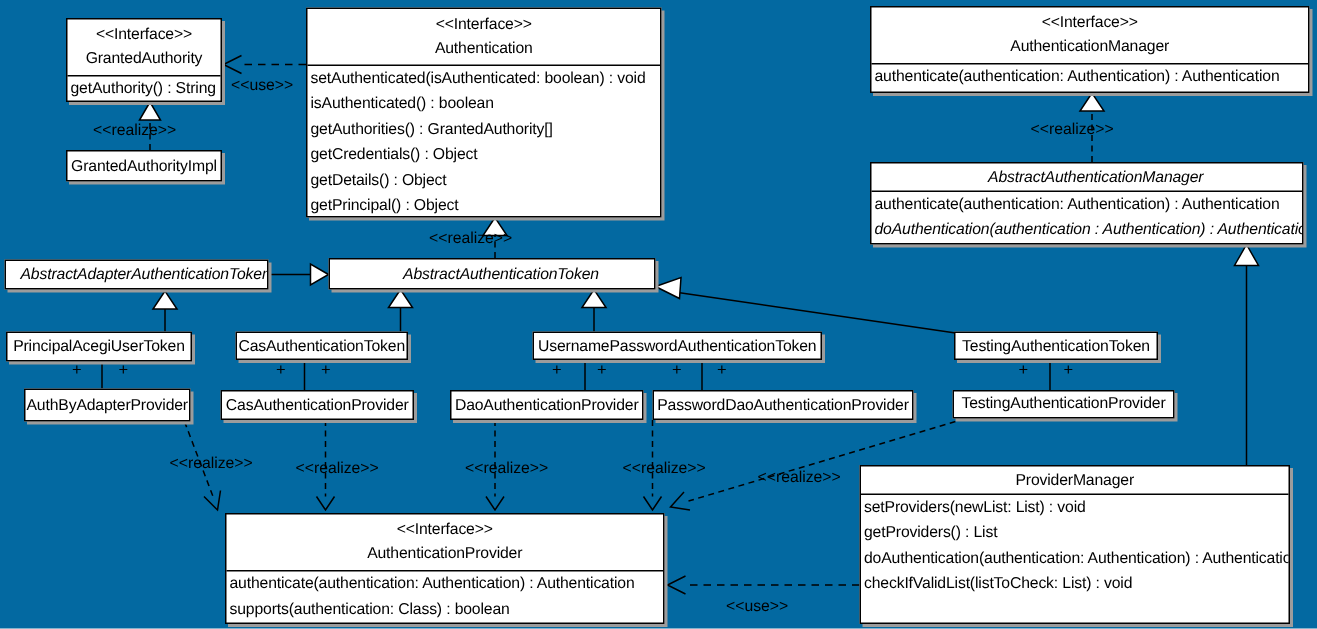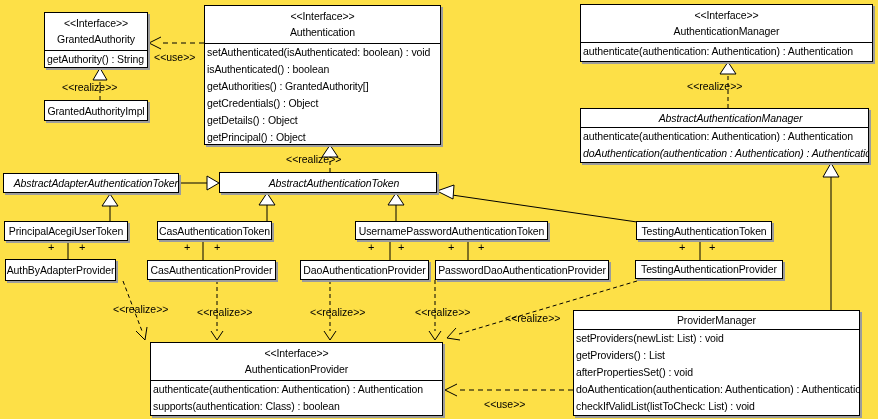--- a/index.html
+++ b/index.html
@@ -1,16 +1,16 @@
 <!DOCTYPE html>
 <html><head>
 <meta charset="utf-8">
 <style>
   html,body{margin:0;padding:0;background:#f0f0f0;}
-  #stage{position:relative;width:878px;height:419px;background:#fde047;overflow:hidden;
+  #stage{position:relative;width:878px;height:419px;background:#0369a1;overflow:hidden;
          font-family:"Liberation Sans",sans-serif;color:#000;}
   svg.wires{position:absolute;left:0;top:0;width:878px;height:419px;}
   .cls{position:absolute;box-sizing:border-box;background:#fff;border:1px solid #000;
        box-shadow:2px 2px 0 #9c9c9c;font-size:10.5px;letter-spacing:-0.1px;}
   .hd{text-align:center;padding-top:3px;height:34px;}
   .stereo{display:block;line-height:14px;}
   .nm{display:block;line-height:18px;}
   .it{font-style:italic;padding-left:12px;}
   .hd1{text-align:center;height:18px;line-height:18px;}
   .methods{border-top:1px solid #000;}
@@ -162,21 +162,21 @@
   <div class="cls single" style="left:157px;top:221px;width:115px;height:19px;">
     <span class="nm">CasAuthenticationToken</span>
   </div>
   <div class="cls single" style="left:355px;top:221px;width:193px;height:19px;">
     <span class="nm">UsernamePasswordAuthenticationToken</span>
   </div>
   <div class="cls single" style="left:636px;top:221px;width:136px;height:19px;">
     <span class="nm">TestingAuthenticationToken</span>
   </div>
 
-  <div class="cls single" style="left:5px;top:259px;width:111px;height:22px;">
+  <div class="cls single" style="left:16px;top:259px;width:111px;height:22px;">
     <span class="nm">AuthByAdapterProvider</span>
   </div>
   <div class="cls single" style="left:147px;top:260px;width:129px;height:20px;">
     <span class="nm">CasAuthenticationProvider</span>
   </div>
   <div class="cls single" style="left:300px;top:260px;width:129px;height:20px;">
     <span class="nm">DaoAuthenticationProvider</span>
   </div>
   <div class="cls single" style="left:435px;top:260px;width:174px;height:20px;">
     <span class="nm">PasswordDaoAuthenticationProvider</span>
@@ -194,21 +194,20 @@
       <div class="m">authenticate(authentication: Authentication) : Authentication</div>
       <div class="m">supports(authentication: Class) : boolean</div>
     </div>
   </div>
 
   <div class="cls" style="left:573px;top:310px;width:287px;height:106px;">
     <div class="hd1">ProviderManager</div>
     <div class="methods">
       <div class="m">setProviders(newList: List) : void</div>
       <div class="m">getProviders() : List</div>
-      <div class="m">afterPropertiesSet() : void</div>
       <div class="m">doAuthentication(authentication: Authentication) : Authentication</div>
       <div class="m">checkIfValidList(listToCheck: List) : void</div>
     </div>
   </div>
 
   <span class="lbl" style="left:154px;top:51px;">&lt;&lt;use&gt;&gt;</span>
   <span class="lbl" style="left:62px;top:81px;">&lt;&lt;realize&gt;&gt;</span>
   <span class="lbl" style="left:286px;top:153px;">&lt;&lt;realize&gt;&gt;</span>
   <span class="lbl" style="left:687px;top:80px;">&lt;&lt;realize&gt;&gt;</span>
   <span class="lbl" style="left:113px;top:303px;">&lt;&lt;realize&gt;&gt;</span>

